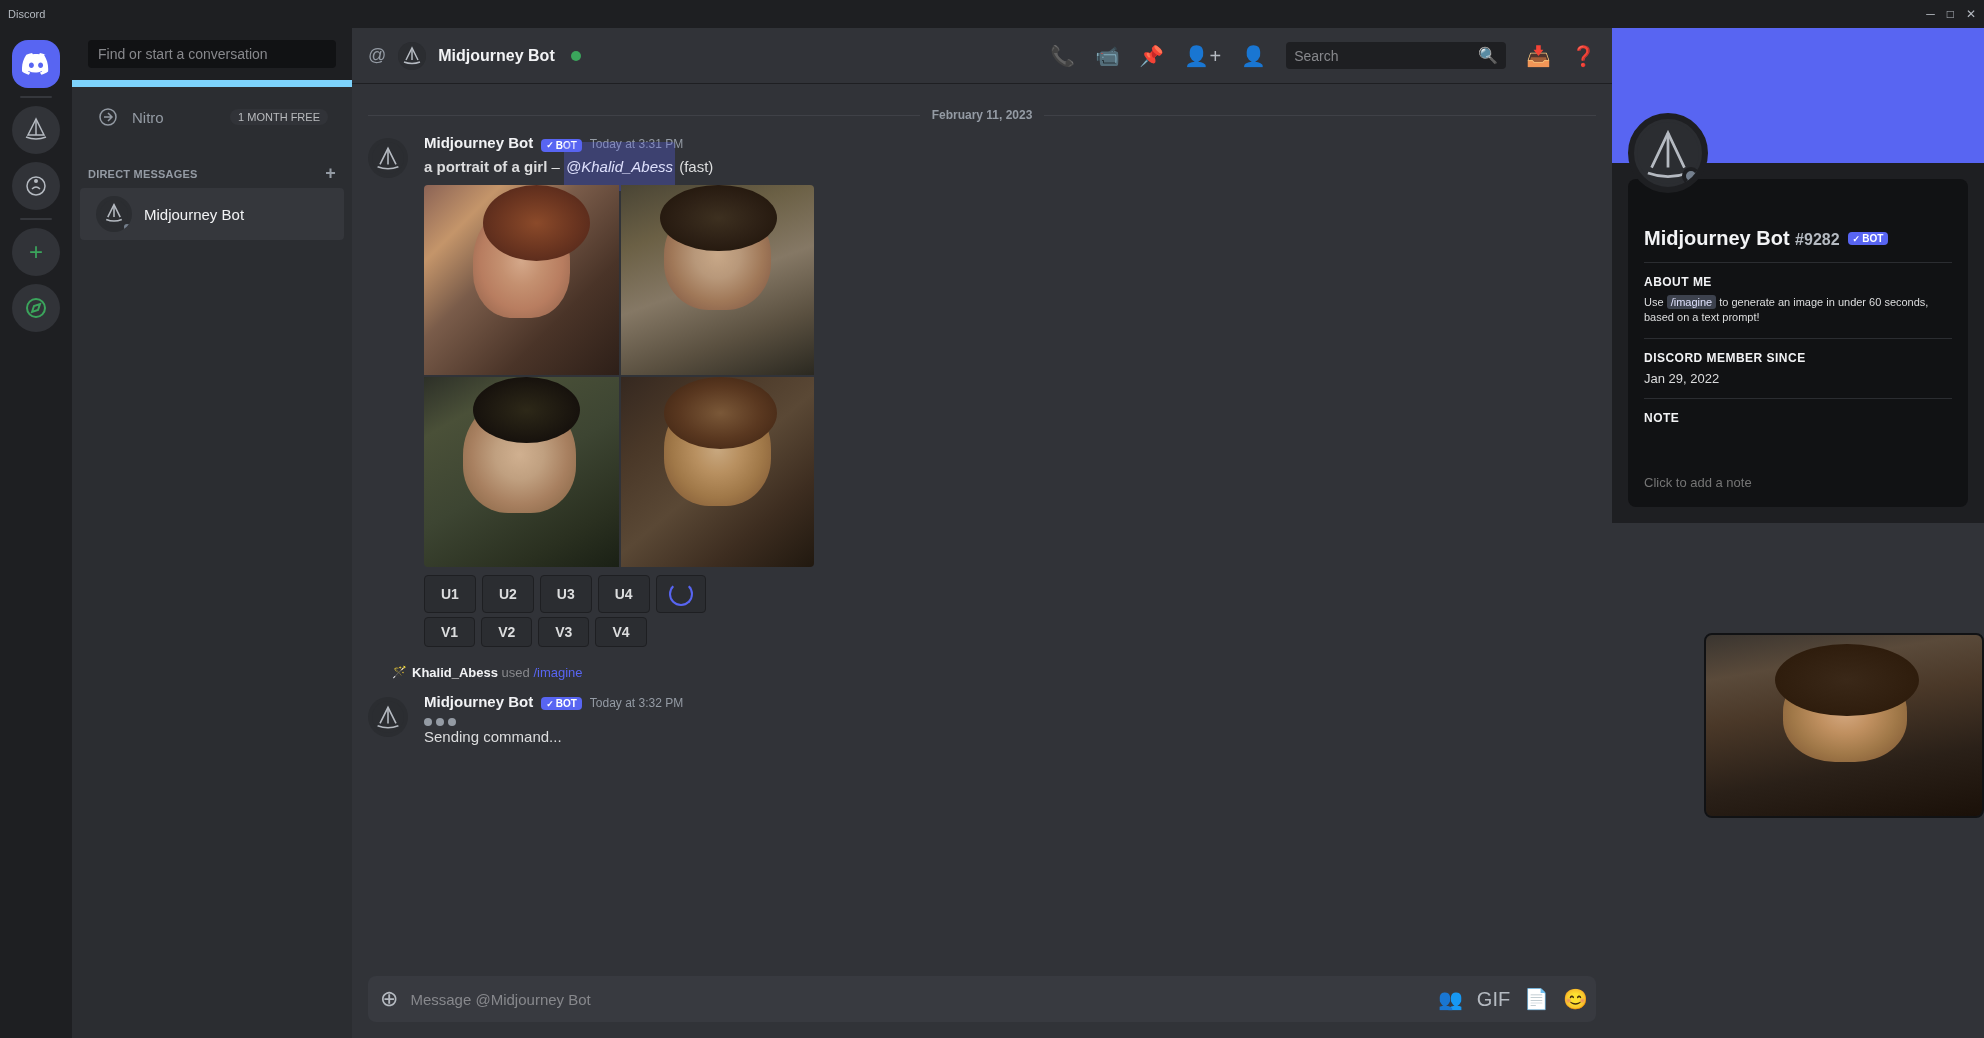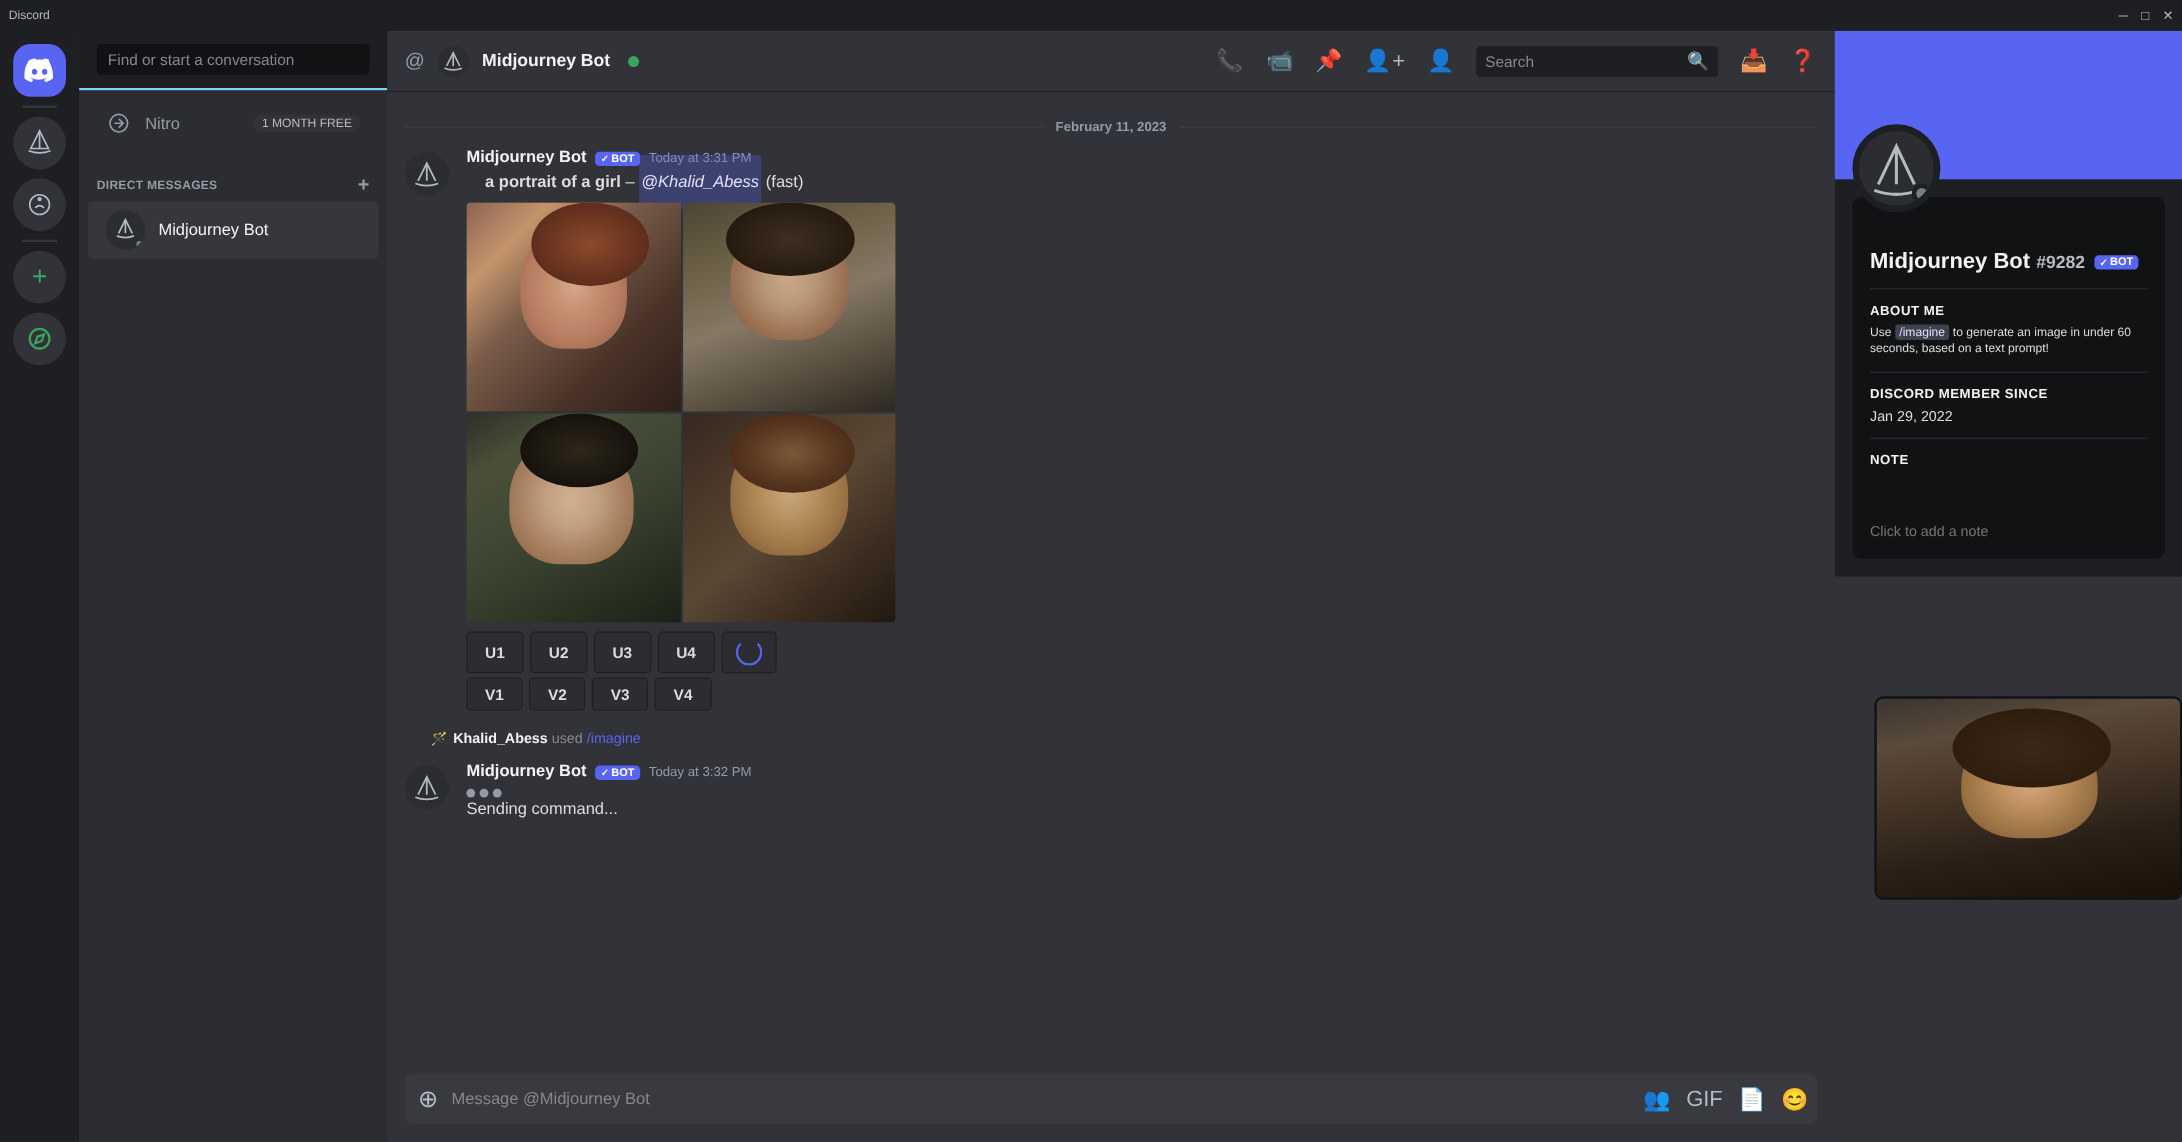--- a/index.html
+++ b/index.html
@@ -91,21 +91,21 @@
     .dm-sidebar {
       width: 280px;
       background: #2b2d31;
       display: flex;
       flex-direction: column;
       flex-shrink: 0;
     }
     .dm-search-bar {
       padding: 12px 16px;
       background: #1e1f22;
-      border-bottom: 2px solid #7dd3fc;
+      border-bottom: 7px solid #7dd3fc;
     }
     .dm-search-input {
       width: 100%;
       background: #1e1f22;
       border: none;
       border-radius: 4px;
       padding: 6px 10px;
       color: #dcddde;
       font-size: 14px;
       outline: none;
@@ -364,21 +364,20 @@
       font-size: 12px;
       color: #949ba4;
     }
     .message-content {
       font-size: 15px;
       color: #dcddde;
       line-height: 1.4;
     }
     .message-content strong {
       font-weight: 700;
-      margin-left: 17px;
     }
     .message-content .mention {
       color: #dee0fc;
       background: rgba(88, 101, 242, 0.3);
       border-radius: 3px;
       padding: 16px 2px;
       font-style: italic;
     }
     .message-content .fast-tag {
       color: #dcddde;
@@ -593,21 +592,21 @@
       gap: 14px;
     }
     .input-tool-icon {
       color: #b5bac1;
       font-size: 20px;
       cursor: pointer;
     }
 
     
     .right-panel {
-      width: 316px;
+      width: 372px;
       background: #1e1f22;
       flex-shrink: 0;
       display: flex;
       flex-direction: column;
     }
     .profile-banner {
       height: 135px;
       background: #5865f2;
       position: relative;
     }

